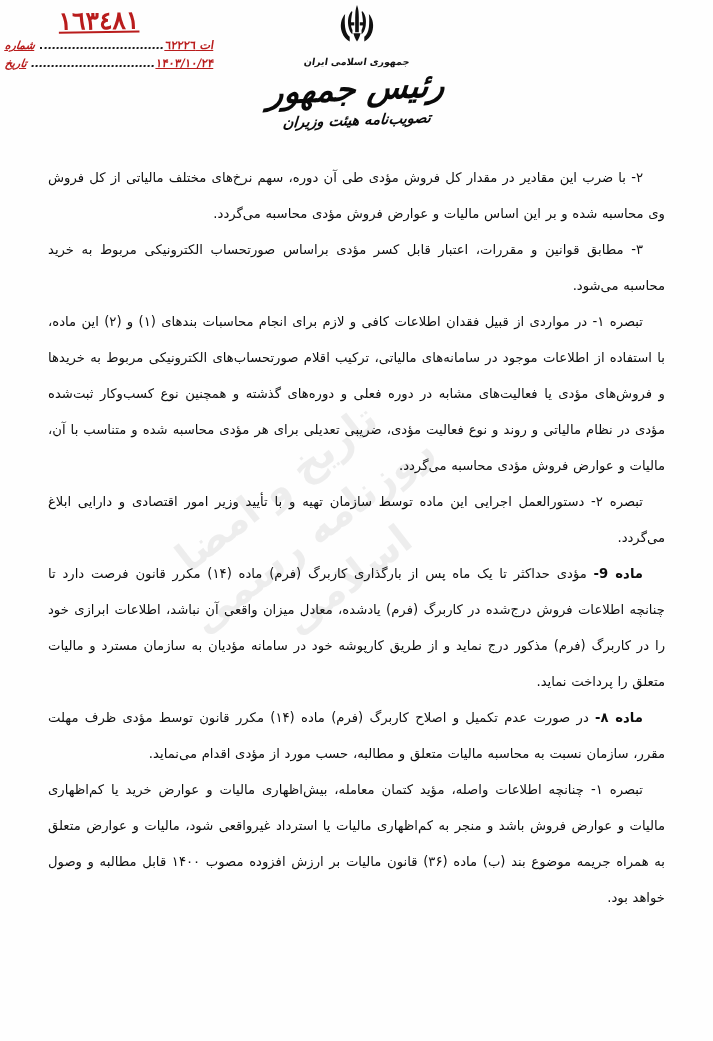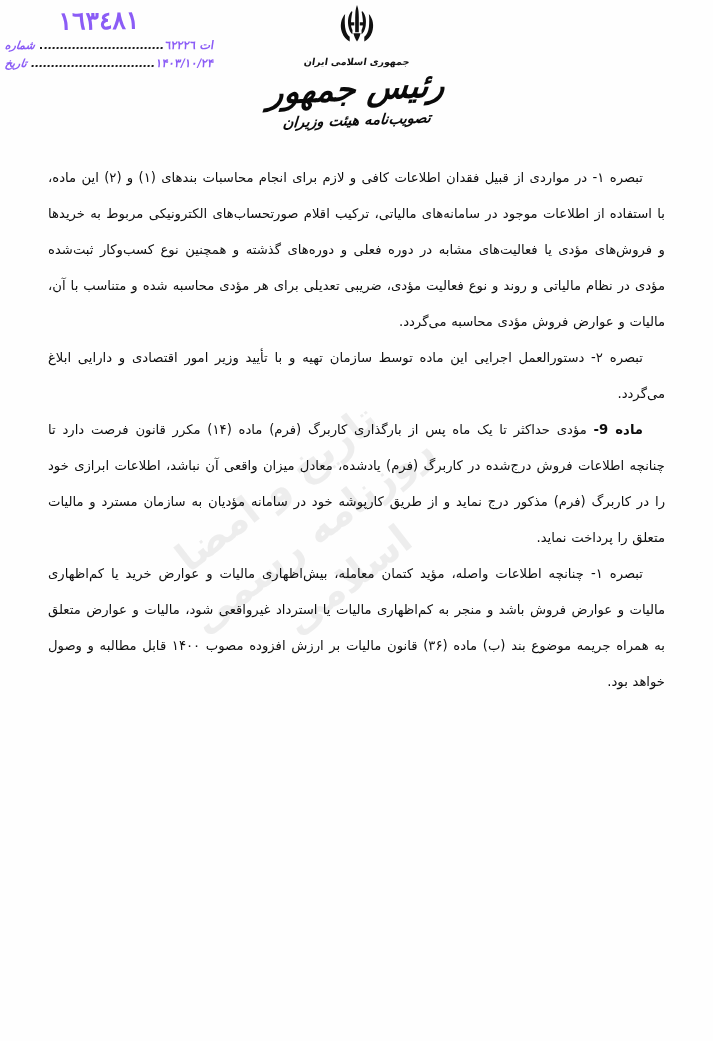--- a/index.html
+++ b/index.html
@@ -90,21 +90,22 @@
     display: inline-block;
   }
 
   
   #stamp-block {
     position: absolute;
     top: 8px;
     left: 2px;
     width: 212px;
     text-align: left;
-    color: #8b5cf6;
+    color: #b91c1c;
+    text-decoration: underline;
   }
   #stamp-number {
     font-size: 25px;
     font-weight: 700;
     font-family: "DejaVu Serif", serif;
     letter-spacing: 3px;
     text-align: center;
     padding-right: 18px;
     line-height: 1.05;
     transform: rotate(-1deg);
@@ -222,35 +223,44 @@
         <span id="president-title">رئیس جمهور</span>
       </div>
       <div>
         <span id="decree-title">تصویب‌نامه هیئت وزیران</span>
       </div>
     </div>
   </div>
 
   <div id="body">
 
-
+    <p class="para indent">
+      <span class="num">۲- با ضرب این مقادیر در مقدار کل فروش مؤدی طی آن دوره، سهم نرخ‌های مختلف مالیاتی از کل فروش وی محاسبه شده و بر این اساس مالیات و عوارض فروش مؤدی محاسبه می‌گردد.</span>
+    </p>
+
+    <p class="para indent">
+      <span class="num">۳- مطابق قوانین و مقررات، اعتبار قابل کسر مؤدی براساس صورتحساب الکترونیکی مربوط به خرید محاسبه می‌شود.</span>
+    </p>
 
 
     <p class="para indent">
       <span class="num">تبصره ۱- در مواردی از قبیل فقدان اطلاعات کافی و لازم برای انجام محاسبات بندهای (۱) و (۲) این ماده، با استفاده از اطلاعات موجود در سامانه‌های مالیاتی، ترکیب اقلام صورتحساب‌های الکترونیکی مربوط به خریدها و فروش‌های مؤدی یا فعالیت‌های مشابه در دوره فعلی و دوره‌های گذشته و همچنین نوع کسب‌وکار ثبت‌شده مؤدی در نظام مالیاتی و روند و نوع فعالیت مؤدی، ضریبی تعدیلی برای هر مؤدی محاسبه شده و متناسب با آن، مالیات و عوارض فروش مؤدی محاسبه می‌گردد.</span>
     </p>
 
     <p class="para indent">
       <span class="num">تبصره ۲- دستورالعمل اجرایی این ماده توسط سازمان تهیه و با تأیید وزیر امور اقتصادی و دارایی ابلاغ می‌گردد.</span>
     </p>
 
 
     <p class="para indent">
       <span class="lead">ماده 9-</span><span class="num"> مؤدی حداکثر تا یک ماه پس از بارگذاری کاربرگ (فرم) ماده (۱۴) مکرر قانون فرصت دارد تا چنانچه اطلاعات فروش درج‌شده در کاربرگ (فرم) یادشده، معادل میزان واقعی آن نباشد، اطلاعات ابرازی خود را در کاربرگ (فرم) مذکور درج نماید و از طریق کارپوشه خود در سامانه مؤدیان به سازمان مسترد و مالیات متعلق را پرداخت نماید.</span>
     </p>
 
+    <p class="para indent">
+      <span class="lead">ماده ۸-</span><span class="num"> در صورت عدم تکمیل و اصلاح کاربرگ (فرم) ماده (۱۴) مکرر قانون توسط مؤدی ظرف مهلت مقرر، سازمان نسبت به محاسبه مالیات متعلق و مطالبه، حسب مورد از مؤدی اقدام می‌نماید.</span>
+    </p>
 
     <p class="para indent">
       <span class="num">تبصره ۱- چنانچه اطلاعات واصله، مؤید کتمان معامله، بیش‌اظهاری مالیات و عوارض خرید یا کم‌اظهاری مالیات و عوارض فروش باشد و منجر به کم‌اظهاری مالیات یا استرداد غیرواقعی شود، مالیات و عوارض متعلق به همراه جریمه موضوع بند (ب) ماده (۳۶) قانون مالیات بر ارزش افزوده مصوب ۱۴۰۰ قابل مطالبه و وصول خواهد بود.</span>
     </p>
 
   </div>
 </div>
 
 </body></html>

